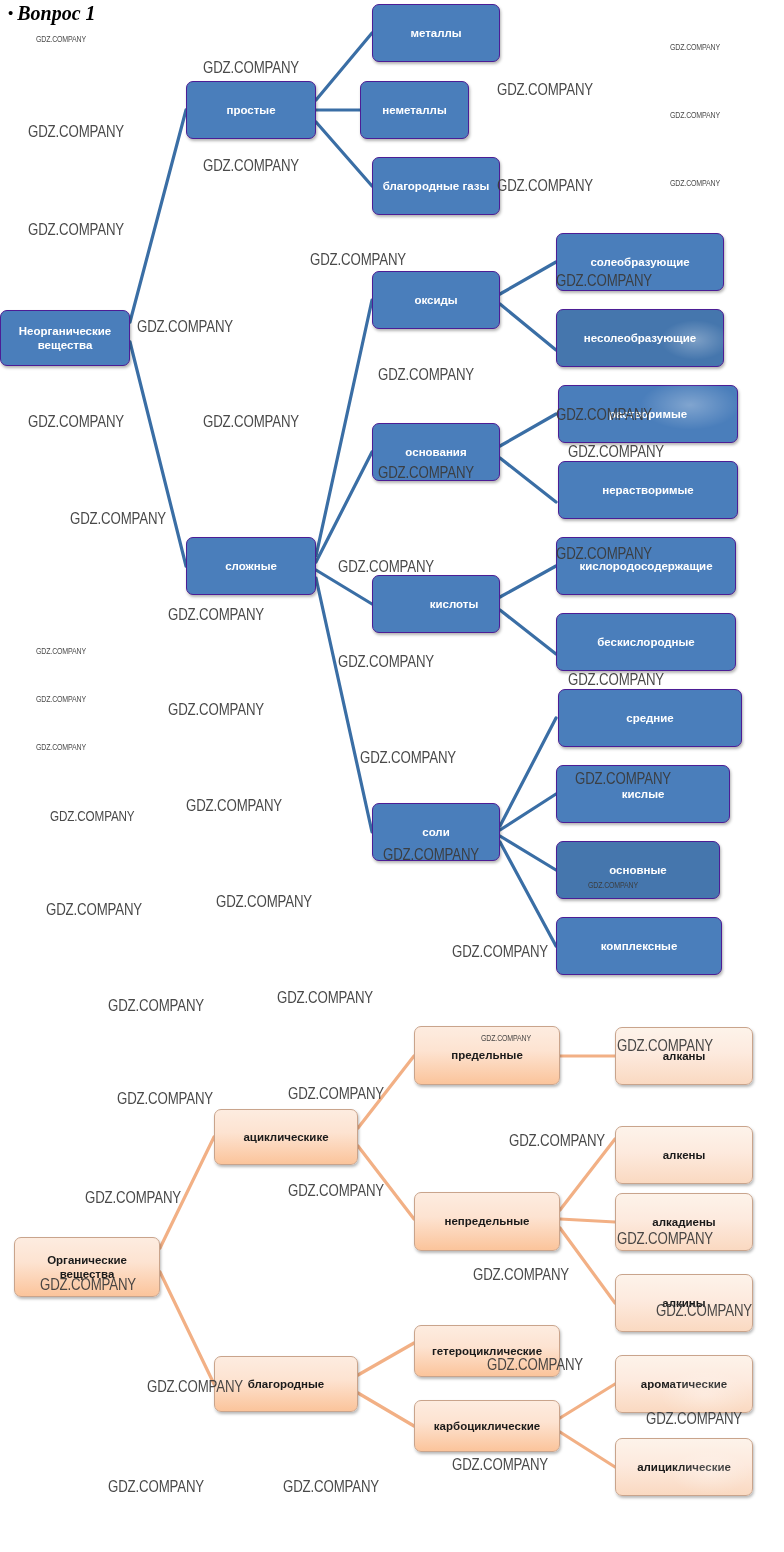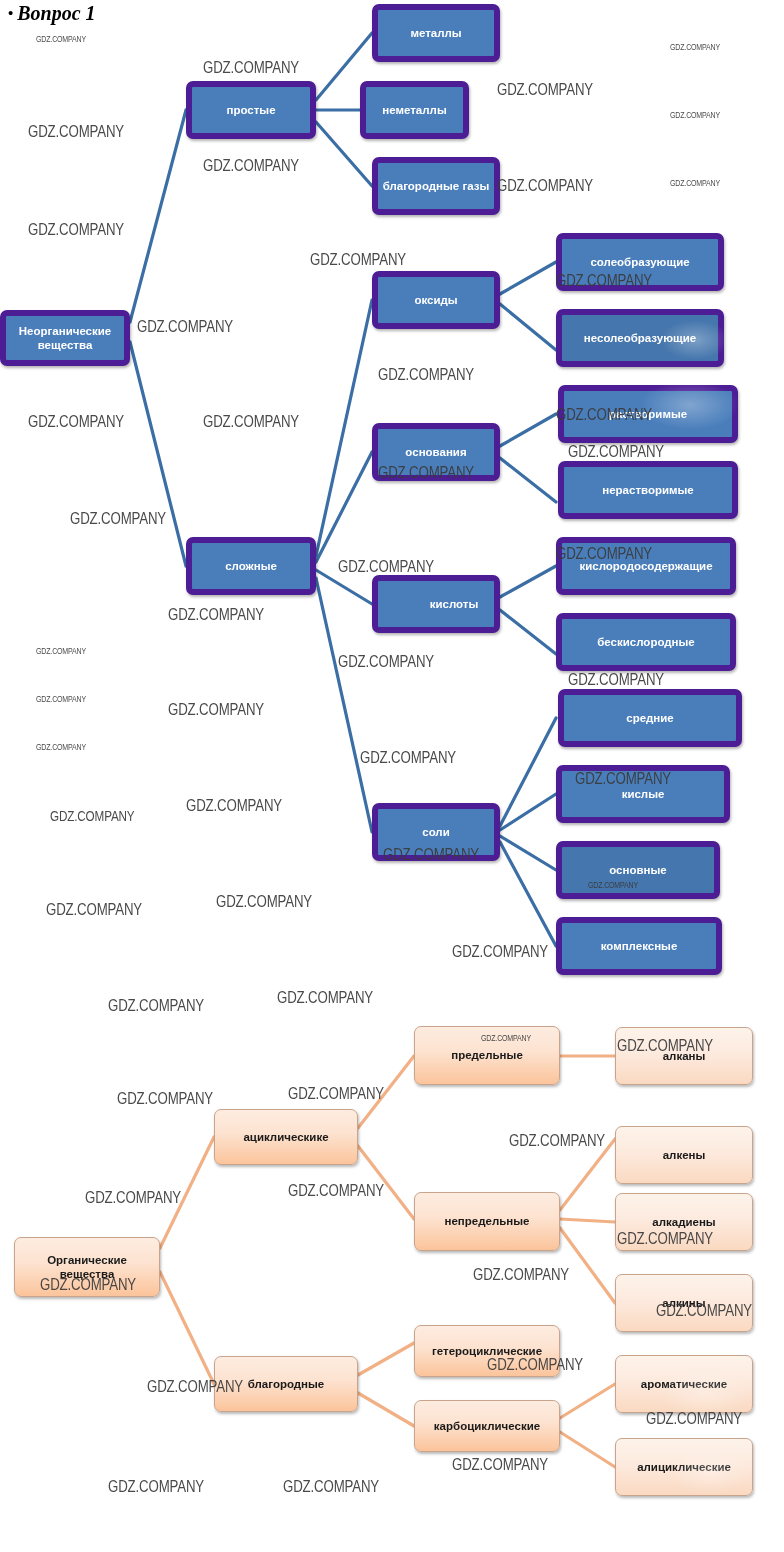--- a/index.html
+++ b/index.html
@@ -14,21 +14,21 @@
   .title .bullet{font-style:normal;font-size:15px;vertical-align:2px;margin-right:4px;}
 
   
   svg.links{position:absolute;left:0;top:0;width:784px;height:1552px;pointer-events:none;}
 
   
   .node{position:absolute;box-sizing:border-box;display:flex;align-items:center;
         justify-content:center;text-align:center;border-radius:7px;
         font-size:11.5px;font-weight:bold;line-height:1.22;padding:2px 4px;}
 
-  .node.blue{background:#4a7ebb;color:#ffffff;border:6px solid #4c1d95;
+  .node.blue{background:#4a7ebb;color:#ffffff;border:1px solid #4c1d95;
              box-shadow:1px 2px 3px rgba(0,0,0,.30);}
   .node.blue.dark{background:#4576ad;}
 
   .node.orange{color:#1a1a1a;border:1px solid #c9a48c;
                box-shadow:1px 2px 3px rgba(0,0,0,.28);
                background:linear-gradient(to bottom,#fdece0 0%,#fde3d1 42%,#fbc49b 100%);}
   .node.orange.light{background:linear-gradient(to bottom,#fdf3ea 0%,#fdeade 45%,#fad9c1 100%);}
 
   
   .wm{position:absolute;color:#3a3a3a;white-space:nowrap;

